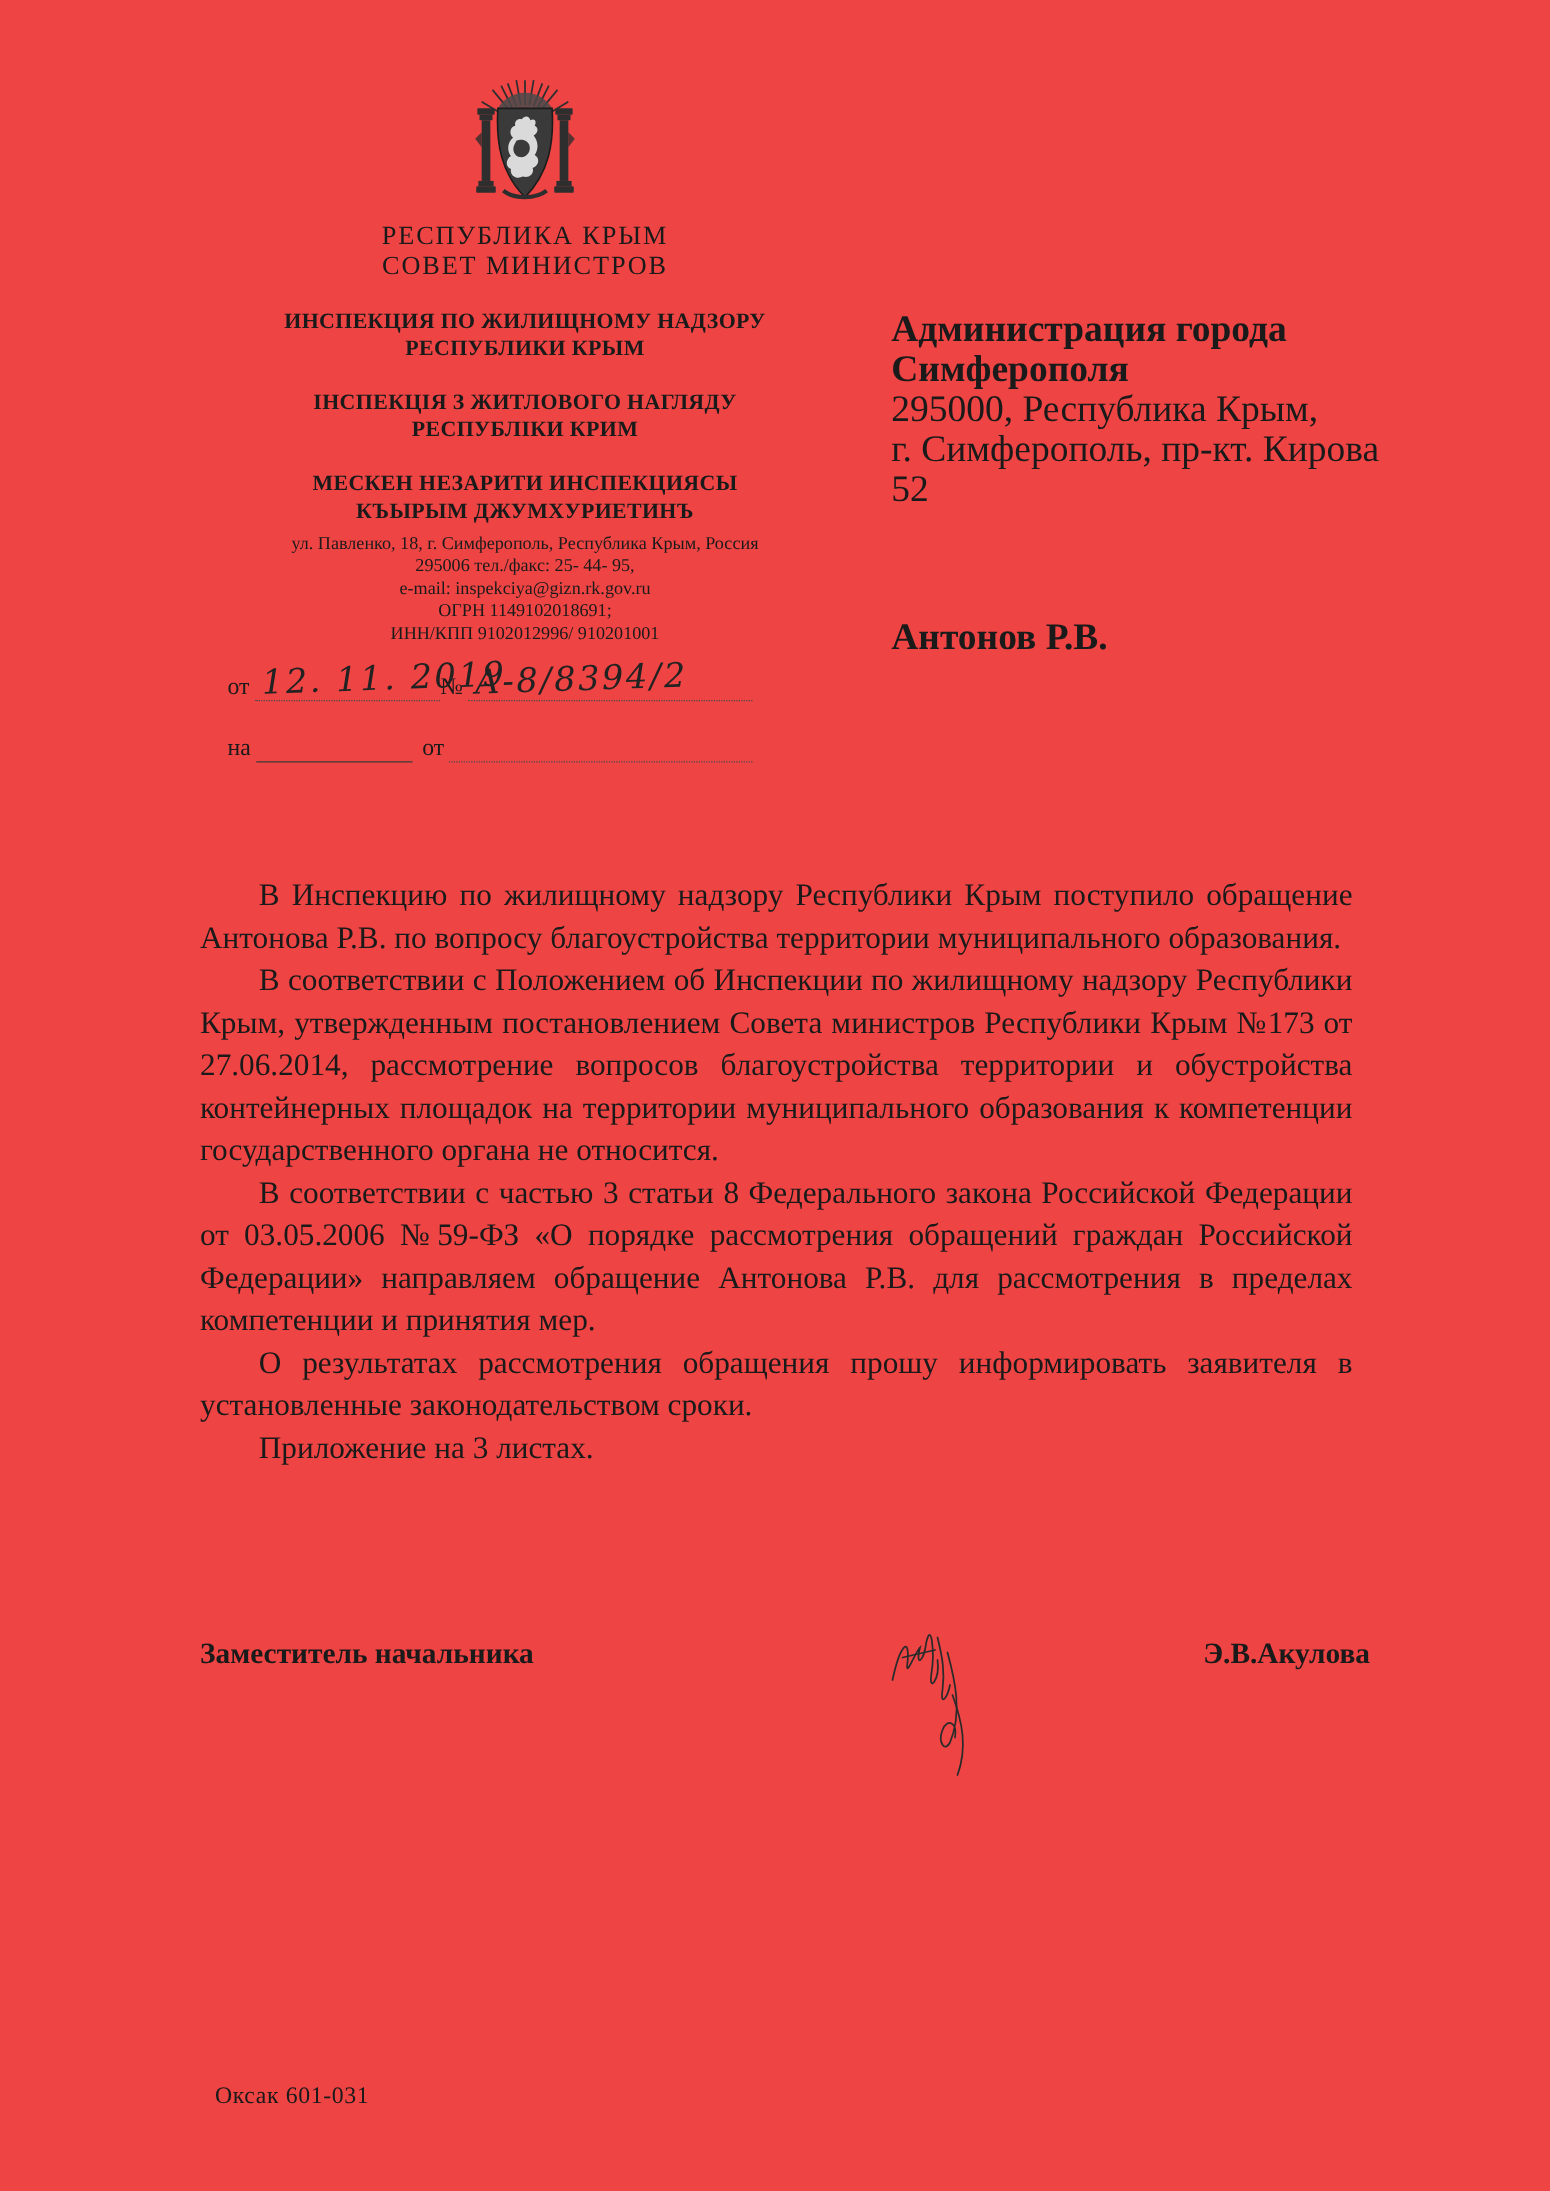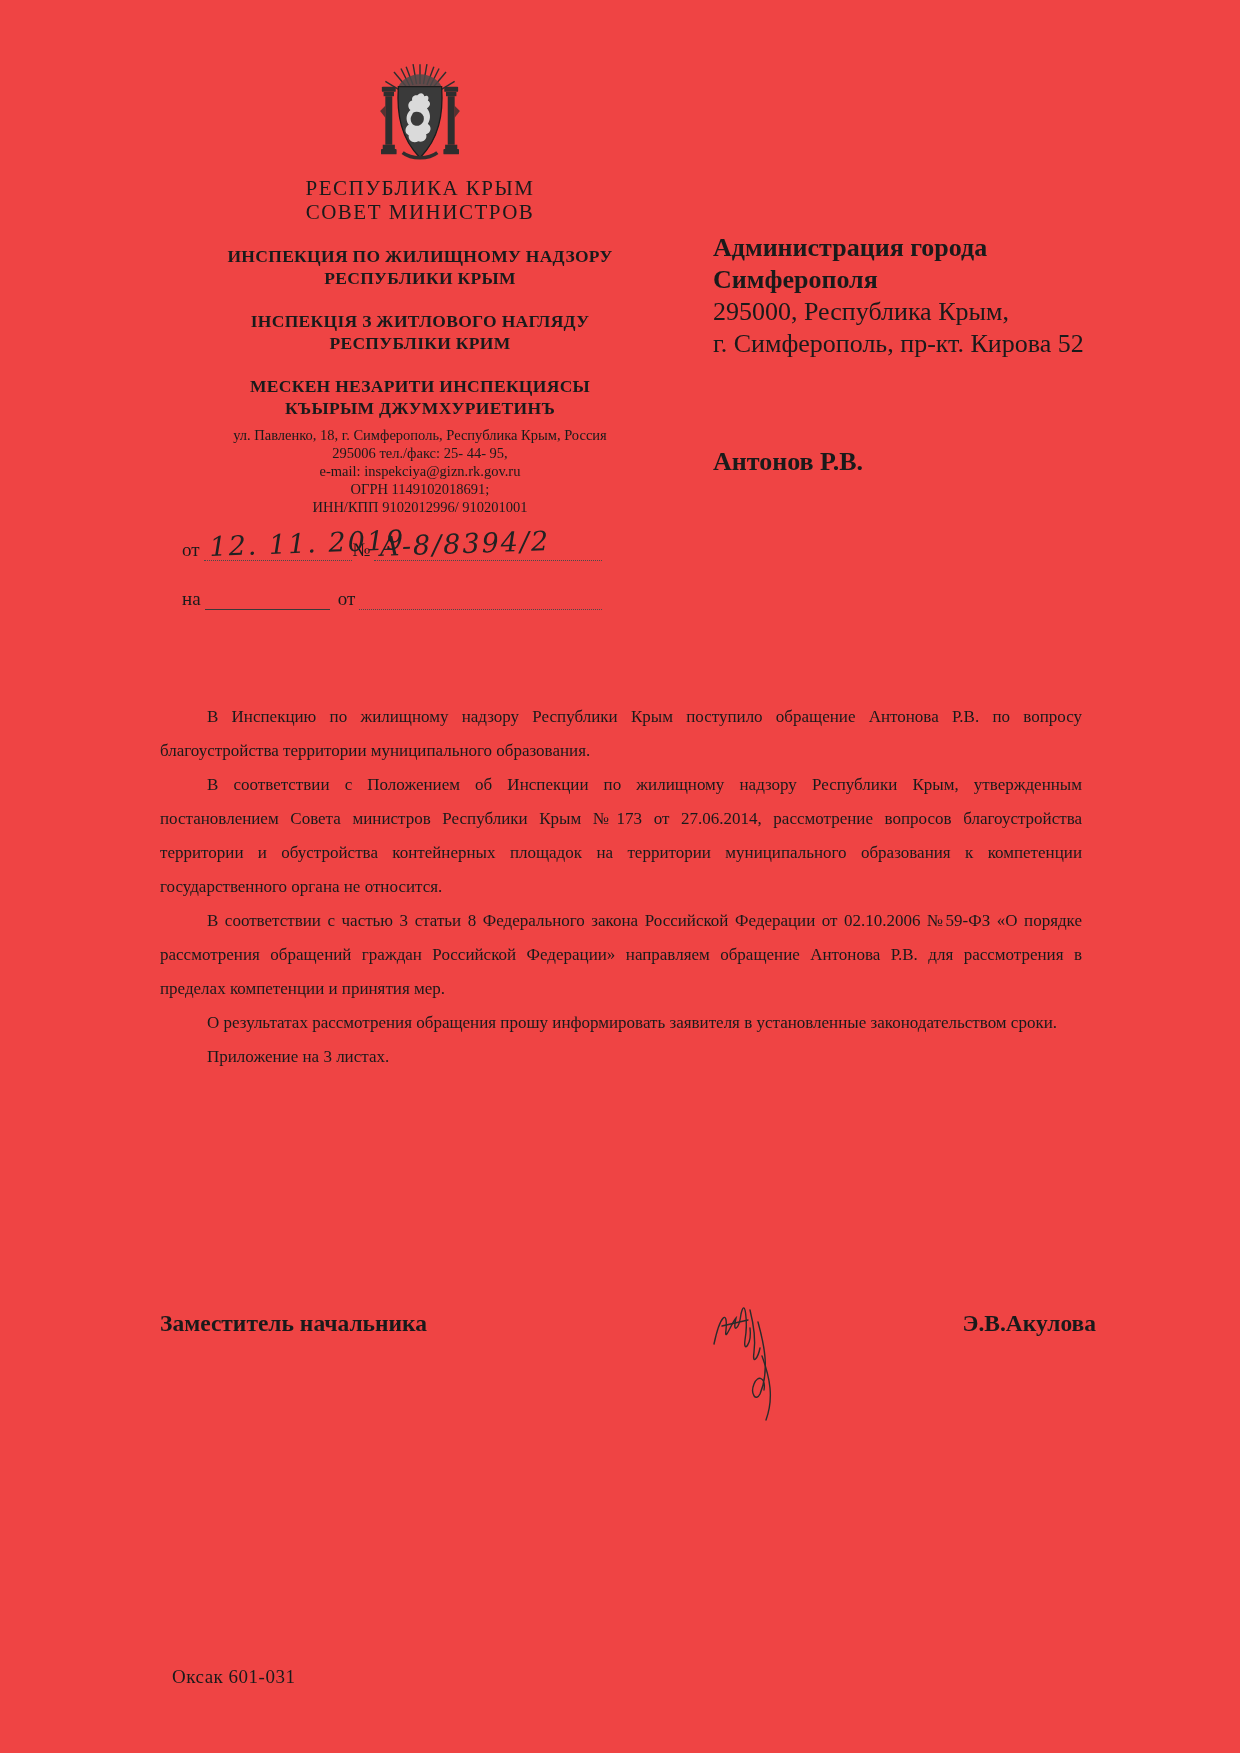--- a/index.html
+++ b/index.html
@@ -32,27 +32,27 @@
     position:absolute;left:6px;bottom:-2px;white-space:nowrap;
     font-family:"DejaVu Serif", serif;font-style:italic;
     font-size:27px;letter-spacing:2px;color:#222;
     transform:rotate(-2deg);transform-origin:left bottom;
   }
   .w-date{width:158px;}
   .w-num{width:242px;}
   .w-na{width:128px;}
   .w-ot2{width:248px;}
   
-  .recipient{position:absolute;left:713px;top:232px;width:395px;font-size:26px;line-height:32px;}
+  .recipient{position:absolute;left:713px;top:248px;width:395px;font-size:30px;line-height:32px;}
   .recipient .org{font-weight:bold;}
   .recipient .person{font-weight:bold;margin-top:86px;}
   
   .body-text{
     position:absolute;left:160px;top:700px;width:922px;
-    font-size:17px;line-height:34px;text-align:justify;
+    font-size:25px;line-height:34px;text-align:justify;
   }
   .body-text p{margin:0;text-indent:47px;}
   
   .sig-row{
     position:absolute;left:160px;top:1310px;width:936px;
     display:flex;justify-content:space-between;align-items:center;
     font-size:23.5px;font-weight:bold;
   }
   .sig-mark{position:absolute;left:692px;top:1286px;width:100px;height:142px;}
   
@@ -159,21 +159,21 @@
     <div class="org">Администрация города</div>
     <div class="org">Симферополя</div>
     <div>295000, Республика Крым,</div>
     <div>г. Симферополь, пр-кт. Кирова 52</div>
     <div class="person">Антонов Р.В.</div>
   </div>
 
   <div class="body-text">
     <p>В Инспекцию по жилищному надзору Республики Крым поступило обращение Антонова Р.В. по вопросу благоустройства территории муниципального образования.</p>
     <p>В соответствии с Положением об Инспекции по жилищному надзору Республики Крым, утвержденным постановлением Совета министров Республики Крым №173 от 27.06.2014, рассмотрение вопросов благоустройства территории и обустройства контейнерных площадок на территории муниципального образования к компетенции государственного органа не относится.</p>
-    <p>В соответствии с частью 3 статьи 8 Федерального закона Российской Федерации от 02.10.2006 №59-ФЗ «О порядке рассмотрения обращений граждан Российской Федерации» направляем обращение Антонова Р.В. для рассмотрения в пределах компетенции и принятия мер.</p>
+    <p>В соответствии с частью 3 статьи 8 Федерального закона Российской Федерации от 03.05.2006 №59-ФЗ «О порядке рассмотрения обращений граждан Российской Федерации» направляем обращение Антонова Р.В. для рассмотрения в пределах компетенции и принятия мер.</p>
     <p>О результатах рассмотрения обращения прошу информировать заявителя в установленные законодательством сроки.</p>
     <p>Приложение на 3 листах.</p>
   </div>
 
   <div class="sig-row">
     <span>Заместитель начальника</span>
     <span>Э.В.Акулова</span>
   </div>
   <div class="sig-mark">
     <svg viewBox="0 0 100 142" width="100" height="142" aria-hidden="true">

